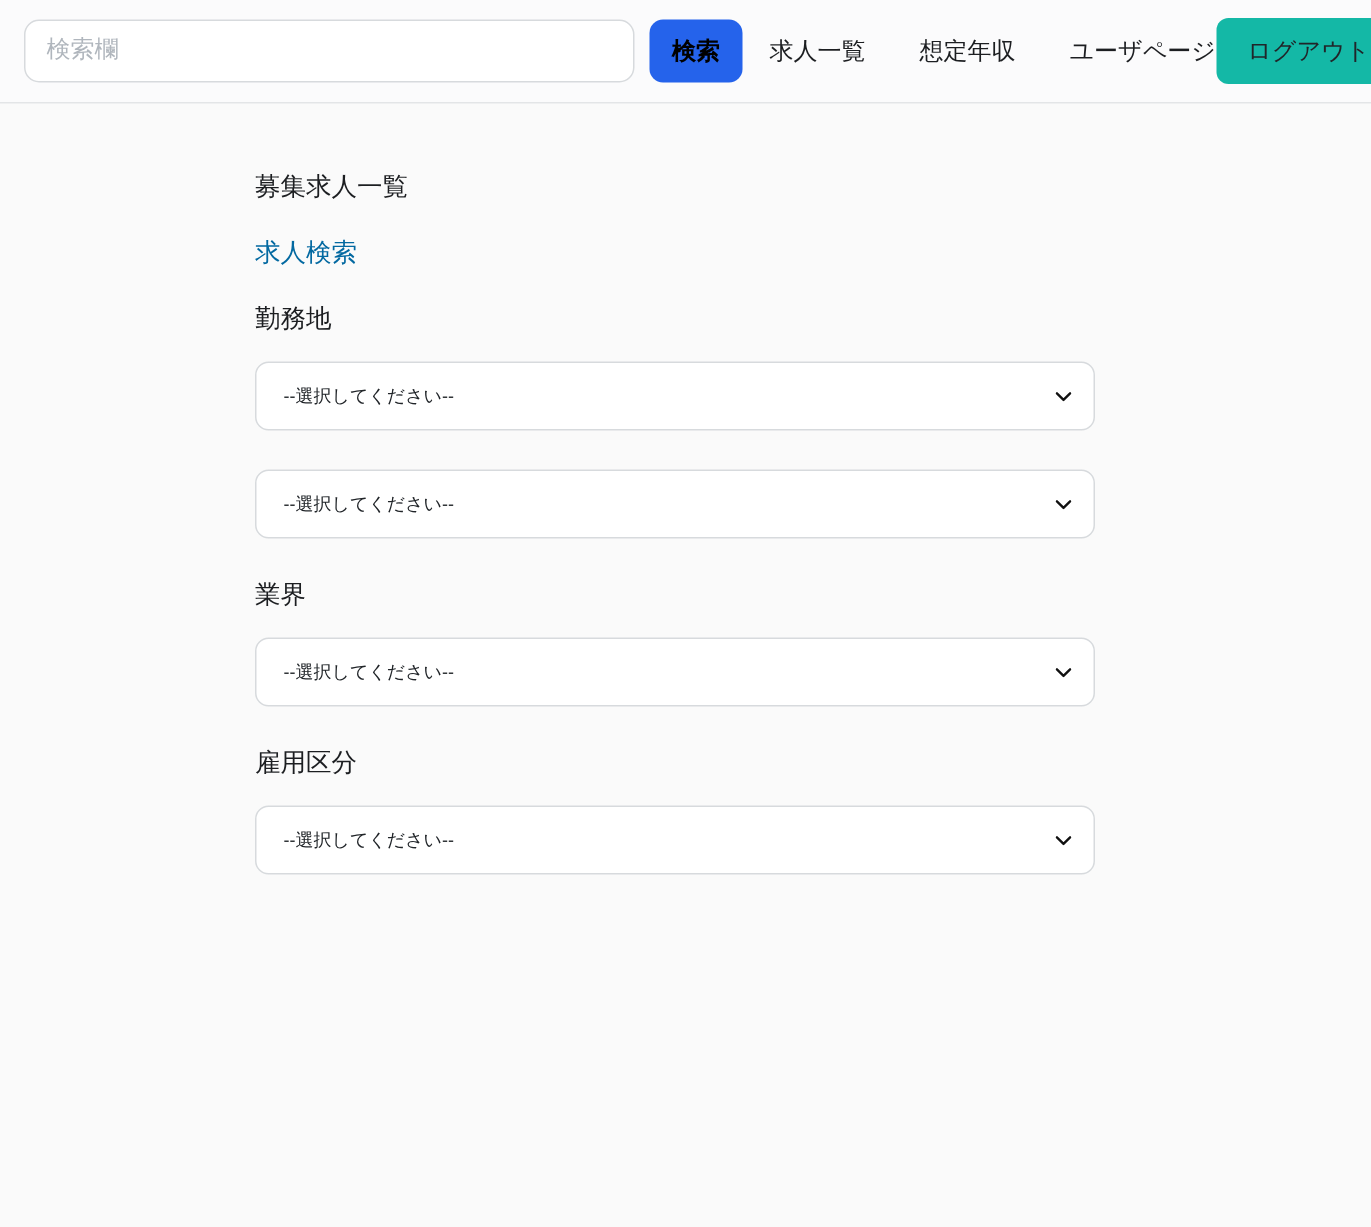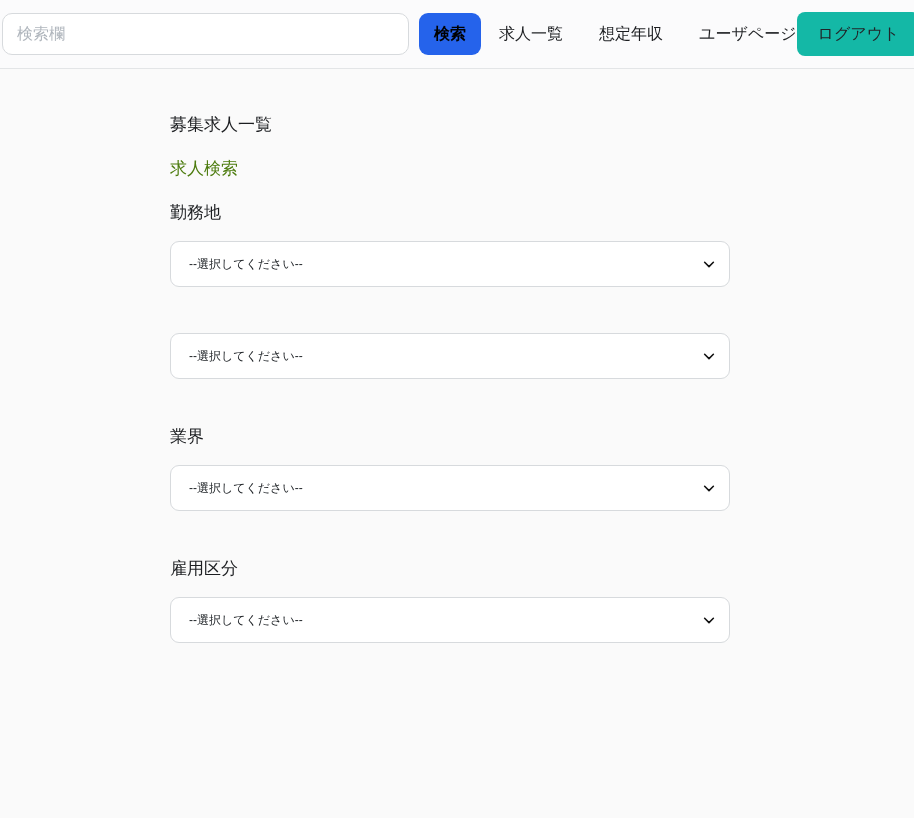--- a/index.html
+++ b/index.html
@@ -12,21 +12,21 @@
     font-family: "Liberation Sans", "DejaVu Sans", sans-serif;
     color: #212529;
     overflow: hidden;
   }
 
   
   .topbar {
     display: flex;
     align-items: center;
     height: 69px;
-    padding: 0 21px 0 2px;
+    padding: 0 21px 0 16px;
     background: #fbfbfc;
     border-bottom: 1px solid #e3e5e7;
   }
   .search-input {
     flex: 0 0 407px;
     width: 407px;
     height: 42px;
     border: 1px solid #d7dadd;
     border-radius: 10px;
     background: #ffffff;
@@ -85,31 +85,31 @@
   .page-title {
     margin: 0 0 21px 0;
     font-size: 17px;
     font-weight: 400;
     color: #1c1e21;
   }
   .section-title {
     margin: 0 0 21px 0;
     font-size: 17px;
     font-weight: 400;
-    color: #4d7c0f;
+    color: #0369a1;
   }
   .field-label {
     display: block;
     font-size: 17px;
     color: #1c1e21;
     margin: 0 0 17px 0;
   }
   .field-group { width: 560px; }
   .salary-group { margin-bottom: 50px; }
-  .select-group { margin-bottom: 46px; }
+  .select-group { margin-bottom: 26px; }
 
   .text-input {
     width: 560px;
     height: 46px;
     border: 1px solid #d7dadd;
     border-radius: 9px;
     background: #ffffff;
     padding: 0 15px;
     font-size: 16px;
     font-family: inherit;

